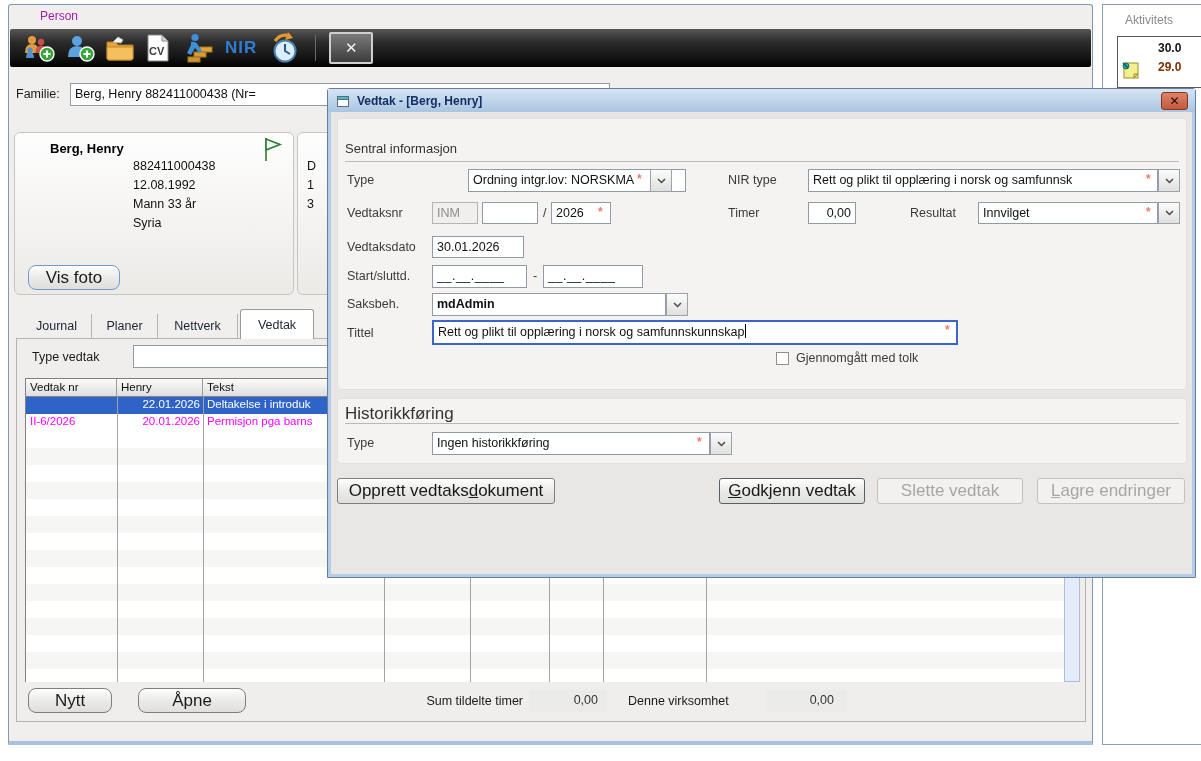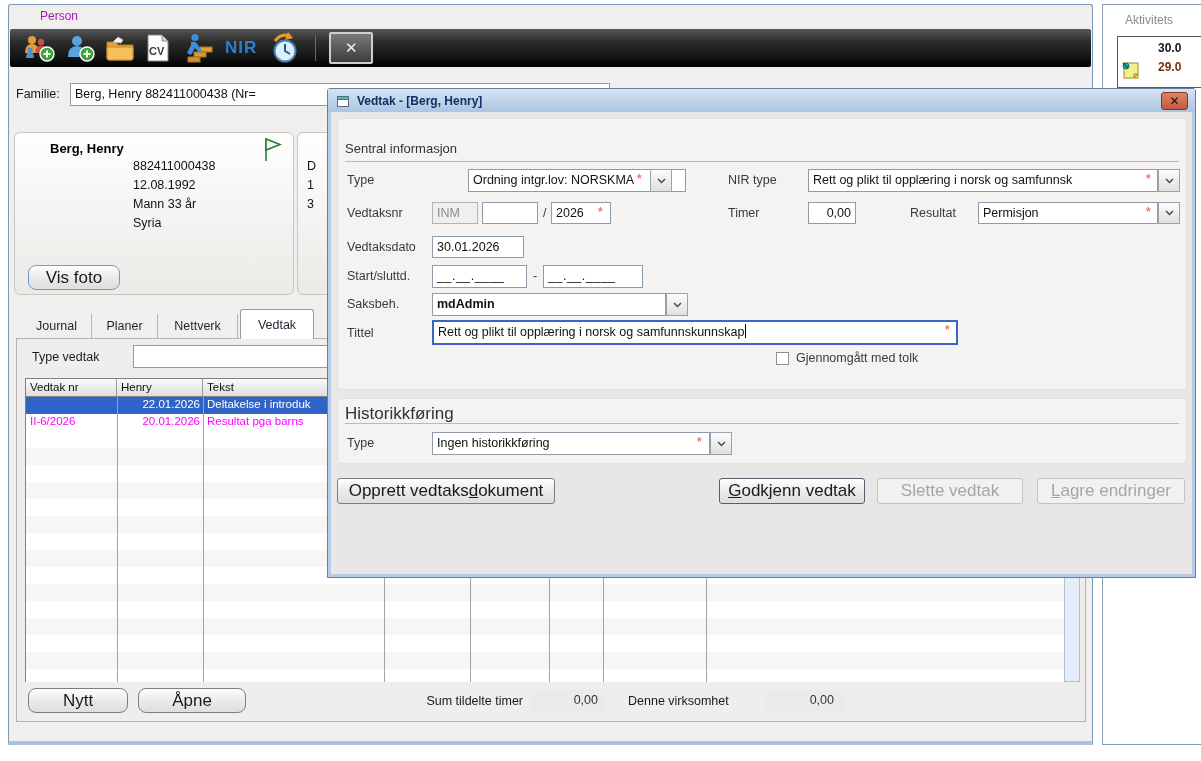--- a/index.html
+++ b/index.html
@@ -170,36 +170,36 @@
 
     <div class="abs" style="left:0;top:18px;width:1038px;height:17px;background:#2f63c8;color:#fff;">
       <div class="abs cell" style="left:0;width:91px;height:17px;margin-top:15px;">II-4/2026</div>
       <div class="abs cell" style="left:91px;width:86px;height:17px;text-align:right;">22.01.2026</div>
       <div class="abs cell" style="left:177px;width:181px;height:17px;">Deltakelse i introduk</div>
     </div>
 
     <div class="abs" style="left:0;top:35px;width:1038px;height:17px;background:#fff;color:#ff00ff;">
       <div class="abs cell" style="left:0;width:91px;height:17px;">II-6/2026</div>
       <div class="abs cell" style="left:91px;width:86px;height:17px;text-align:right;">20.01.2026</div>
-      <div class="abs cell" style="left:177px;width:181px;height:17px;">Resultat pga barns</div>
+      <div class="abs cell" style="left:177px;width:181px;height:17px;">Permisjon pga barns</div>
     </div>
 
     <div class="abs stripes" style="left:0;top:52px;width:1038px;height:251px;"></div>
 
     <div class="abs colline" style="left:91px;top:18px;height:285px;"></div>
     <div class="abs colline" style="left:177px;top:18px;height:285px;"></div>
     <div class="abs colline" style="left:358px;top:18px;height:285px;"></div>
     <div class="abs colline" style="left:444px;top:18px;height:285px;"></div>
     <div class="abs colline" style="left:523px;top:18px;height:285px;"></div>
     <div class="abs colline" style="left:577px;top:18px;height:285px;"></div>
     <div class="abs colline" style="left:680px;top:18px;height:285px;"></div>
   </div>
   <div class="abs" style="left:1064px;top:378px;width:16px;height:304px;background:#e3ecf8;border:1px solid #aebfd6;"></div>
 
-  <div class="abs btn btn-round" style="left:28px;top:688px;width:100px;height:25px;">Nytt</div>
+  <div class="abs btn btn-round" style="left:28px;top:688px;width:84px;height:25px;">Nytt</div>
   <div class="abs btn btn-round" style="left:138px;top:688px;width:108px;height:25px;">Åpne</div>
   <div class="abs lbl" style="left:390px;top:694px;width:133px;text-align:right;color:#1a1a1a;">Sum tildelte timer</div>
   <div class="abs" style="left:530px;top:690px;width:76px;height:22px;background:#ebebe9;font-size:12.5px;color:#333;
               text-align:right;padding:3px 8px 0 0;box-sizing:border-box;">0,00</div>
   <div class="abs lbl" style="left:628px;top:694px;color:#1a1a1a;">Denne virksomhet</div>
   <div class="abs" style="left:766px;top:690px;width:80px;height:22px;background:#ebebe9;font-size:12.5px;color:#333;
               text-align:right;padding:3px 12px 0 0;box-sizing:border-box;">0,00</div>
 
   <div class="abs" style="left:327px;top:88px;width:869px;height:490px;background:#b6cbe6;border:1px solid #65809e;
               border-radius:3px 3px 0 0;z-index:30;"></div>
@@ -242,21 +242,21 @@
 
   <div class="abs lbl" style="left:347px;top:206px;z-index:33;">Vedtaksnr</div>
   <div class="abs fld fld-dis" style="left:432px;top:202px;width:46px;height:22px;line-height:20px;z-index:33;">INM</div>
   <div class="abs fld" style="left:482px;top:202px;width:56px;height:22px;line-height:20px;z-index:33;"></div>
   <div class="abs lbl" style="left:543px;top:206px;z-index:33;">/</div>
   <div class="abs fld" style="left:551px;top:202px;width:60px;height:22px;line-height:20px;z-index:33;">2026</div>
   <span class="abs ast" style="left:598px;top:205px;z-index:34;">*</span>
   <div class="abs lbl" style="left:728px;top:206px;z-index:33;text-align:center;">Timer</div>
   <div class="abs fld" style="left:808px;top:202px;width:48px;height:22px;line-height:20px;text-align:right;z-index:33;">0,00</div>
   <div class="abs lbl" style="left:910px;top:206px;z-index:33;">Resultat</div>
-  <div class="abs fld" style="left:978px;top:202px;width:180px;height:22px;line-height:20px;z-index:33;padding-right:12px;">Permisjon</div>
+  <div class="abs fld" style="left:978px;top:202px;width:180px;height:22px;line-height:20px;z-index:33;padding-right:12px;">Innvilget</div>
   <span class="abs ast" style="left:1146px;top:205px;z-index:34;">*</span>
   <div class="abs drop" style="left:1158px;top:202px;width:22px;height:22px;z-index:33;">
     <svg width="9" height="6">
         <path d="M1 1 L4.5 4.5 L8 1" fill="none" stroke="#4a4a4a" stroke-width="1.5"></path>
       </svg>
   </div>
 
   <div class="abs lbl" style="left:347px;top:240px;z-index:33;">Vedtaksdato</div>
   <div class="abs fld" style="left:432px;top:236px;width:92px;height:22px;line-height:20px;z-index:33;">30.01.2026</div>
 

